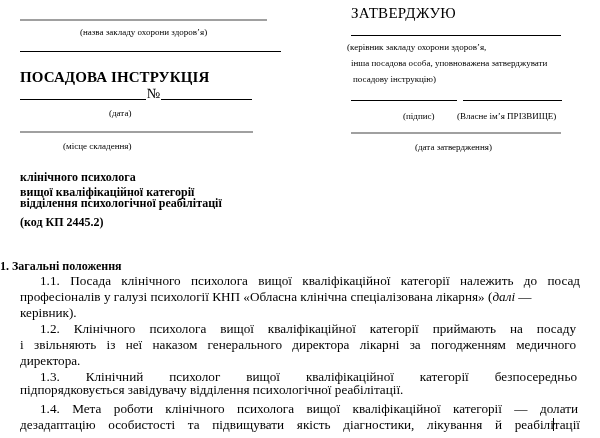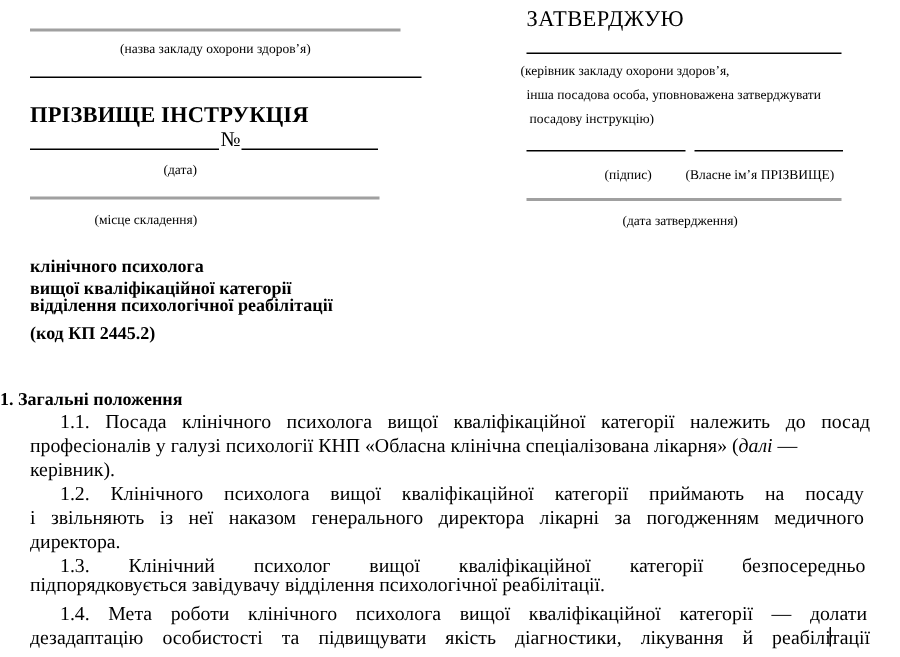--- a/index.html
+++ b/index.html
@@ -20,21 +20,21 @@
     .just { text-align: justify; text-align-last: justify; white-space: normal; }
     .caret { display: inline-block; width: 1px; height: 13px; background: #000; vertical-align: -2px; margin: 0 -0.5px; }
   </style>
 </head>
 <body>
 
 <div class="line gray" style="left:20px; top:19px; width:247px;"></div>
 <div class="cap" style="left:80px; top:27px;">(назва закладу охорони здоров’я)</div>
 <div class="line" style="left:20px; top:51px; width:261px;"></div>
 
-<div class="title" style="left:20px; top:69px;">ПРІЗВИЩЕ ІНСТРУКЦІЯ</div>
+<div class="title" style="left:20px; top:69px;">ПОСАДОВА ІНСТРУКЦІЯ</div>
 
 <div class="line" style="left:20px; top:99px; width:126px;"></div>
 <div class="abs" style="left:147px; top:86px; font-size:14px;">№</div>
 <div class="line" style="left:161px; top:99px; width:91px;"></div>
 <div class="cap" style="left:61px; top:108px;margin-left:48px;">(дата)</div>
 
 <div class="line gray" style="left:20px; top:131px; width:233px;"></div>
 <div class="cap" style="left:63px; top:141px;">(місце складення)</div>
 
 <div class="approve" style="left:351px; top:5px;">ЗАТВЕРДЖУЮ</div>

